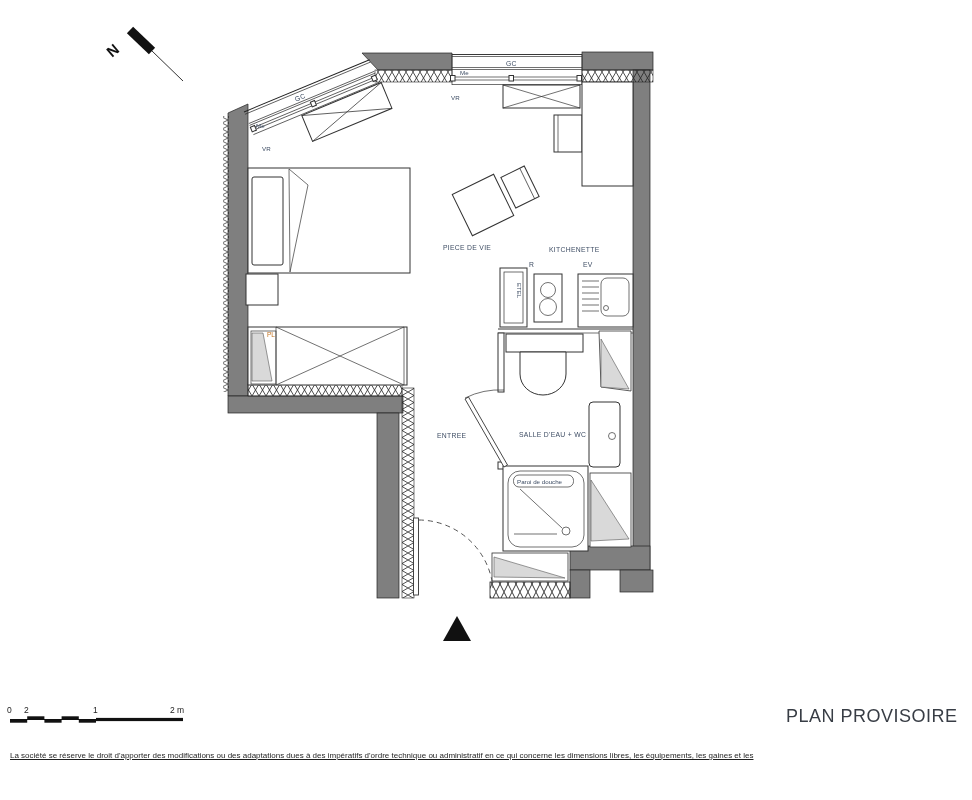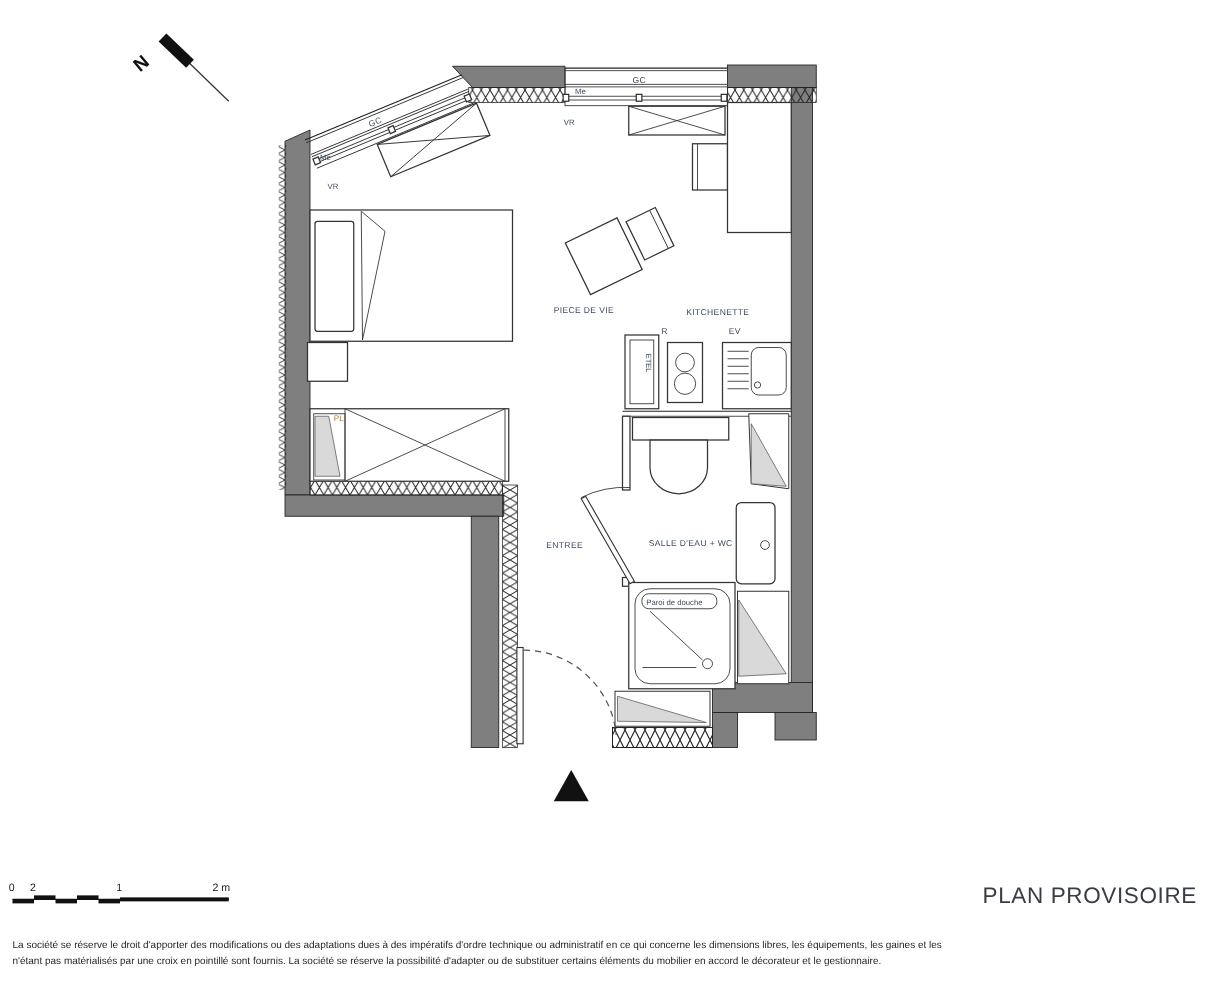--- a/index.html
+++ b/index.html
@@ -1,20 +1,20 @@
 <!DOCTYPE html>
 <html><head>
 <meta charset="utf-8">
 <style>
   html,body{margin:0;padding:0;background:#fff;}
   .canvas{position:relative;width:972px;height:800px;background:#ffffff;overflow:hidden;
           font-family:"Liberation Sans", sans-serif;}
   .plan-svg{position:absolute;left:0;top:0;}
   .disclaimer{position:absolute;left:10px;top:749px;width:956px;color:#1f1f1f;
-              font-size:8px;line-height:13px;}
+              font-size:8px;line-height:13px;text-decoration:underline;}
   .disclaimer div{white-space:nowrap;}
   text{font-family:"Liberation Sans", sans-serif;}
   .lbl{fill:#3d4c63;font-size:6.8px;letter-spacing:.3px;}
   .lbl-sm{fill:#3d4c63;font-size:6.2px;}
   .wall{fill:#7f7f7f;stroke:#222;stroke-width:.7;}
   .ln{stroke:#222;stroke-width:.9;fill:none;}
   .ln-thin{stroke:#333;stroke-width:.7;fill:none;}
   .furn{fill:#fff;stroke:#333;stroke-width:1;}
   .duct{fill:#d9d9d9;stroke:#555;stroke-width:.6;}
 </style>
@@ -236,15 +236,14 @@
     <text x="24" y="713" font-size="8.5" fill="#222">2</text>
     <text x="93" y="713" font-size="8.5" fill="#222">1</text>
     <text x="170" y="713" font-size="8.5" fill="#222">2 m</text>
   </g>
 
   <text x="786" y="722" font-size="18" letter-spacing="0.5" fill="#383d45">PLAN PROVISOIRE</text>
 </svg>
 
   <div class="disclaimer">
     <div>La société se réserve le droit d'apporter des modifications ou des adaptations dues à des impératifs d'ordre technique ou administratif en ce qui concerne les dimensions libres, les équipements, les gaines et les</div>
-    <div>n'étant pas matérialisés par une croix en pointillé sont fournis. La société se réserve la possibilité d'adapter ou de substituer certains éléments du mobilier en accord le décorateur et le gestionnaire.</div>
   </div>
 </div>
 
 </body></html>

